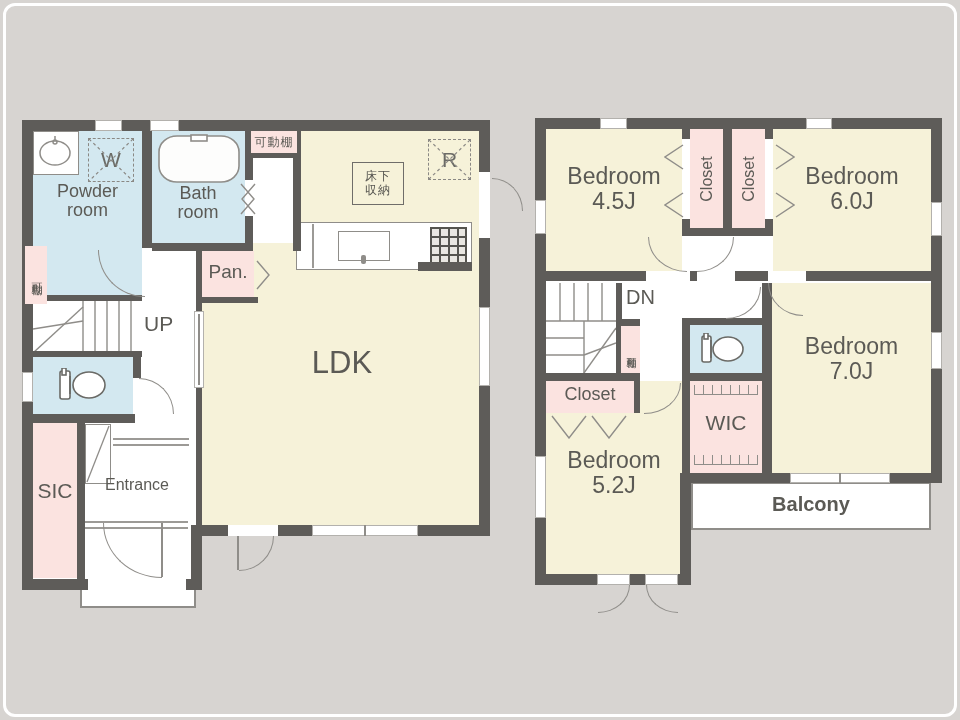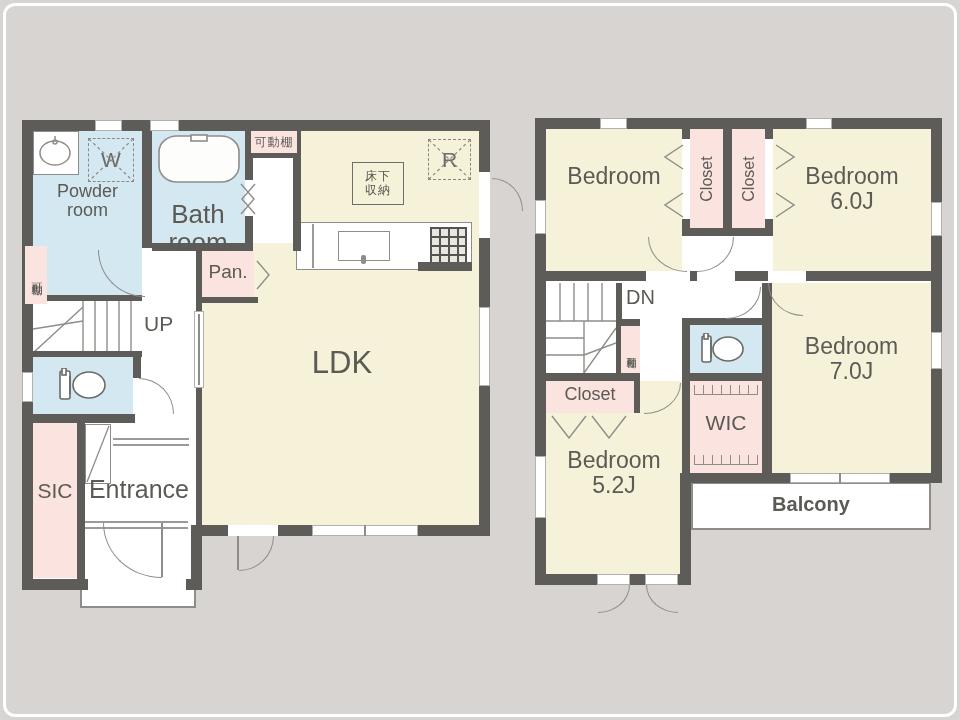--- a/index.html
+++ b/index.html
@@ -193,31 +193,31 @@
   <svg class="abs" style="left:256px;top:260px;z-index:5;" width="14" height="30" viewBox="0 0 14 30" fill="none" stroke="#8f8d89" stroke-width="1.4">
     <polyline points="1,1 13,15 1,29"></polyline>
   </svg>
 
   <div class="abs" style="left:80px;top:590px;width:116px;height:18px;background:#fff;border:2px solid #8f8d89;border-top:none;box-sizing:border-box;z-index:3;"></div>
 
   <div class="lb" style="left:33px;top:182px;width:109px;font-size:18px;">
     <div>Powder</div>
       <div>room</div>
   </div>
-  <div class="lb" style="left:148px;top:184px;width:100px;font-size:26px;margin-top:16px;">
+  <div class="lb" style="left:148px;top:184px;width:100px;font-size:18px;">
     <div>Bath</div>
       <div>room</div>
   </div>
   <div class="lb" style="left:202px;top:262px;width:52px;font-size:19px;"><span>Pan.</span></div>
   <div class="lb" style="left:252px;top:346px;width:180px;font-size:31px;">
     <div>LDK</div>
   </div>
   <div class="lb" style="left:144px;top:313px;width:40px;font-size:21px;text-align:left;"><span>UP</span></div>
   <div class="lb" style="left:33px;top:480px;width:44px;font-size:21px;"><span>SIC</span></div>
-  <div class="lb" style="left:85px;top:476px;width:104px;font-size:25px;text-align:right;"><span>Entrance</span></div>
+  <div class="lb" style="left:85px;top:476px;width:104px;font-size:16px;"><span>Entrance</span></div>
 
   <div class="base" style="left:546px;top:129px;width:385px;height:344px;"></div>
   <div class="base" style="left:546px;top:129px;width:145px;height:445px;"></div>
 
   <div class="room ry" style="left:546px;top:129px;width:136px;height:142px;"></div>
   <div class="room ry" style="left:773px;top:129px;width:158px;height:142px;"></div>
   <div class="room ry" style="left:772px;top:283px;width:159px;height:190px;"></div>
   <div class="room ry" style="left:640px;top:381px;width:42px;height:193px;"></div>
   <div class="room ry" style="left:546px;top:413px;width:136px;height:161px;"></div>
   <div class="room rp" style="left:690px;top:129px;width:33px;height:99px;"></div>
@@ -321,20 +321,21 @@
       <polyline points="1,1 18,23 35,1"></polyline>
     </svg>
   <svg class="abs" style="left:591px;top:415px;z-index:5;" width="36" height="24" viewBox="0 0 36 24" fill="none" stroke="#8f8d89" stroke-width="1.4">
       <polyline points="1,1 18,23 35,1"></polyline>
     </svg>
 
   <div class="abs" style="left:691px;top:483px;width:240px;height:47px;background:#fff;border:2px solid #8f8d89;border-top:1.5px solid #8f8d89;box-sizing:border-box;z-index:3;"></div>
 
   <div class="lb" style="left:546px;top:164px;width:136px;font-size:23px;">
     <div>Bedroom</div>
+      <div>4.5J</div>
   </div>
   <div class="lb" style="left:773px;top:164px;width:158px;font-size:23px;">
     <div>Bedroom</div>
       <div>6.0J</div>
   </div>
   <div class="lb" style="left:772px;top:334px;width:159px;font-size:23px;">
     <div>Bedroom</div>
       <div>7.0J</div>
   </div>
   <div class="lb" style="left:546px;top:448px;width:136px;font-size:23px;">

